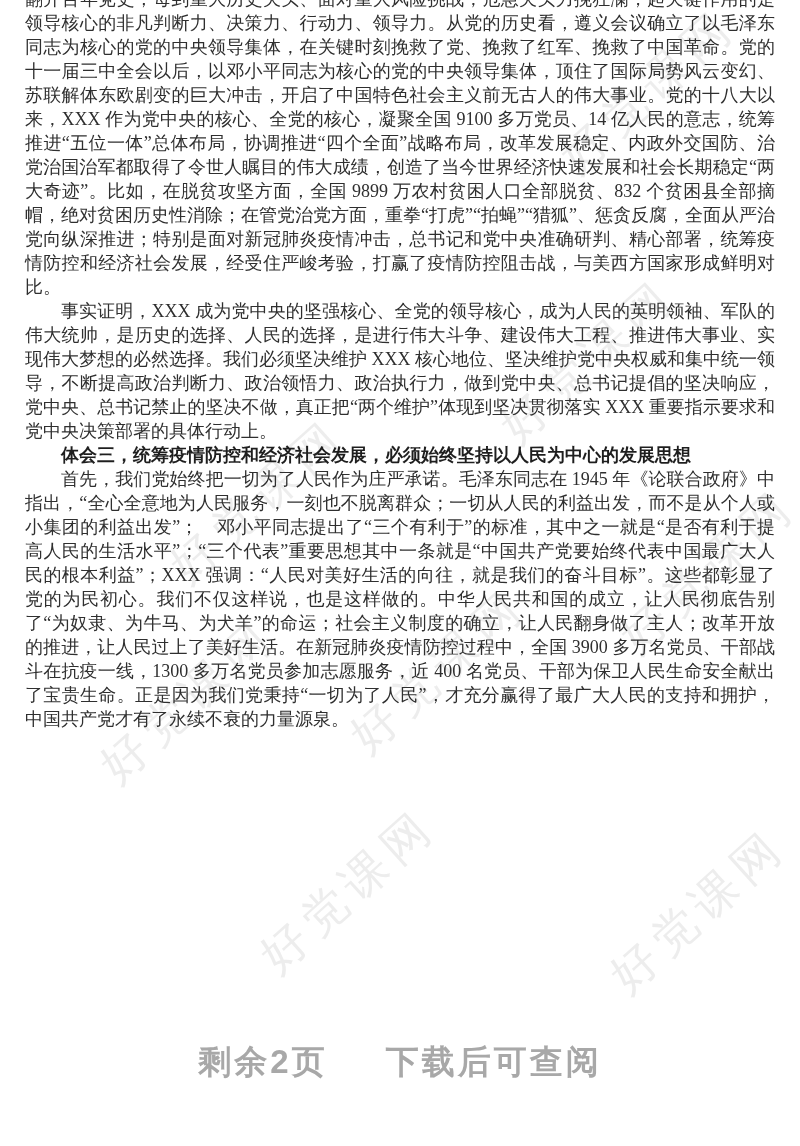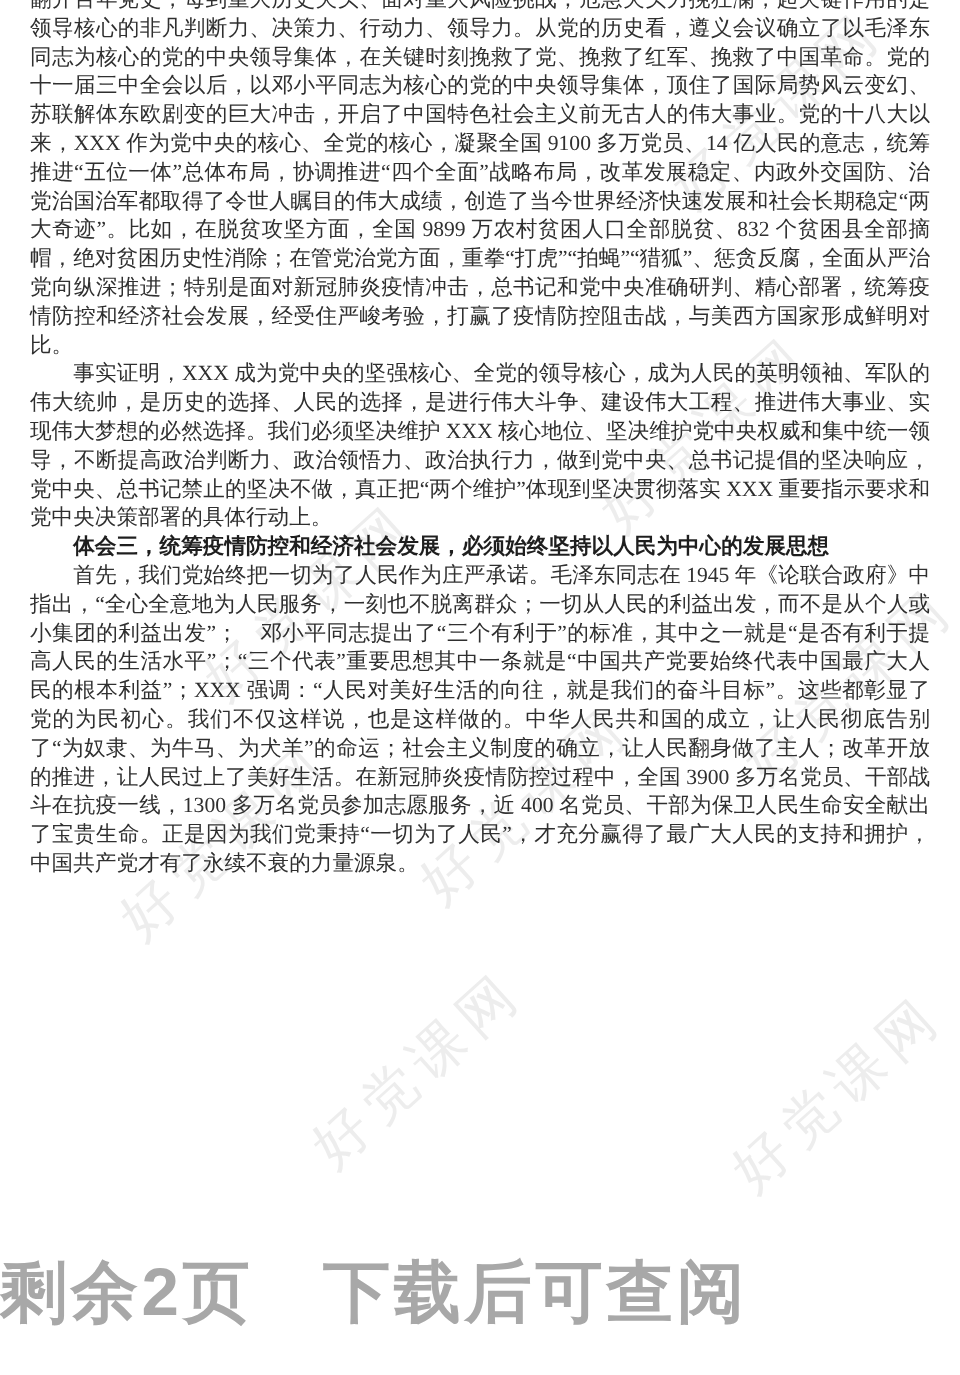--- a/index.html
+++ b/index.html
@@ -31,23 +31,24 @@
     letter-spacing: 8px;
     color: rgba(155,155,155,0.18);
     transform: rotate(-42deg);
     white-space: nowrap;
     font-family: "Liberation Serif", serif;
   }
   .footer {
     position: absolute;
     left: 0; right: 0;
     top: 1040px;
+    text-align: center;
     font-family: "Liberation Sans", sans-serif;
     font-weight: 700;
-    font-size: 56px;
+    font-size: 33px;
     color: #a8a8a8;
     letter-spacing: 3px;
     z-index: 3;
   }
   .footer .gap { display:inline-block; width: 58px; }
 </style>
 </head>
 <body>
 
 <div class="page">

